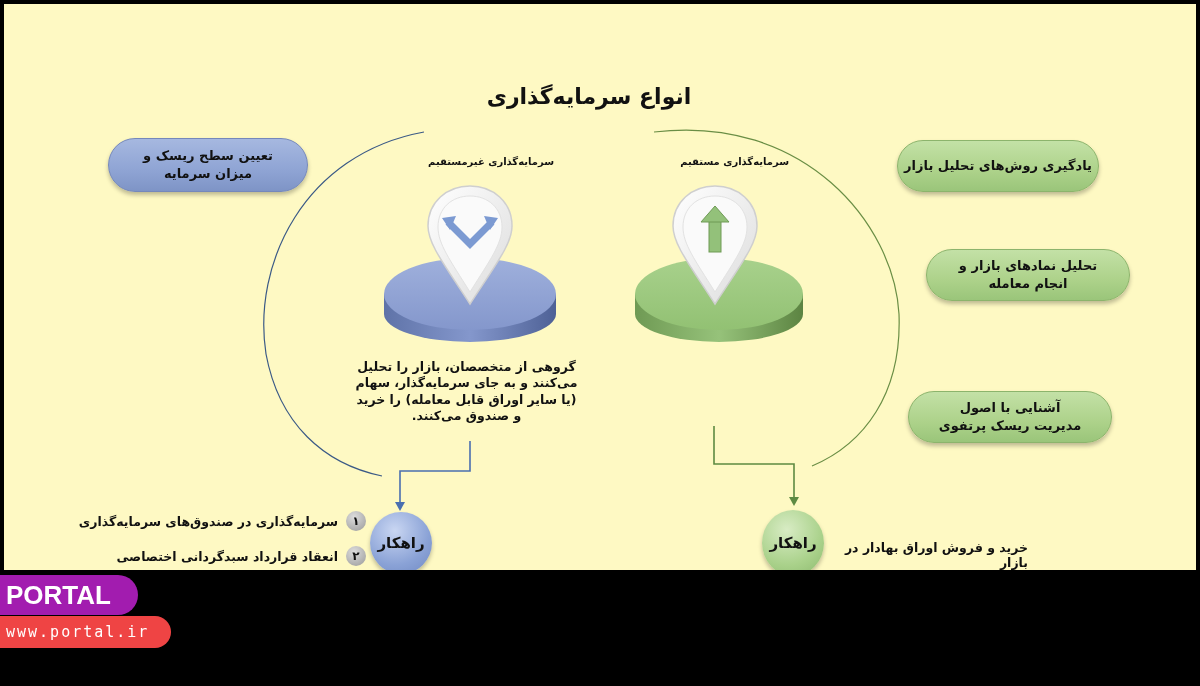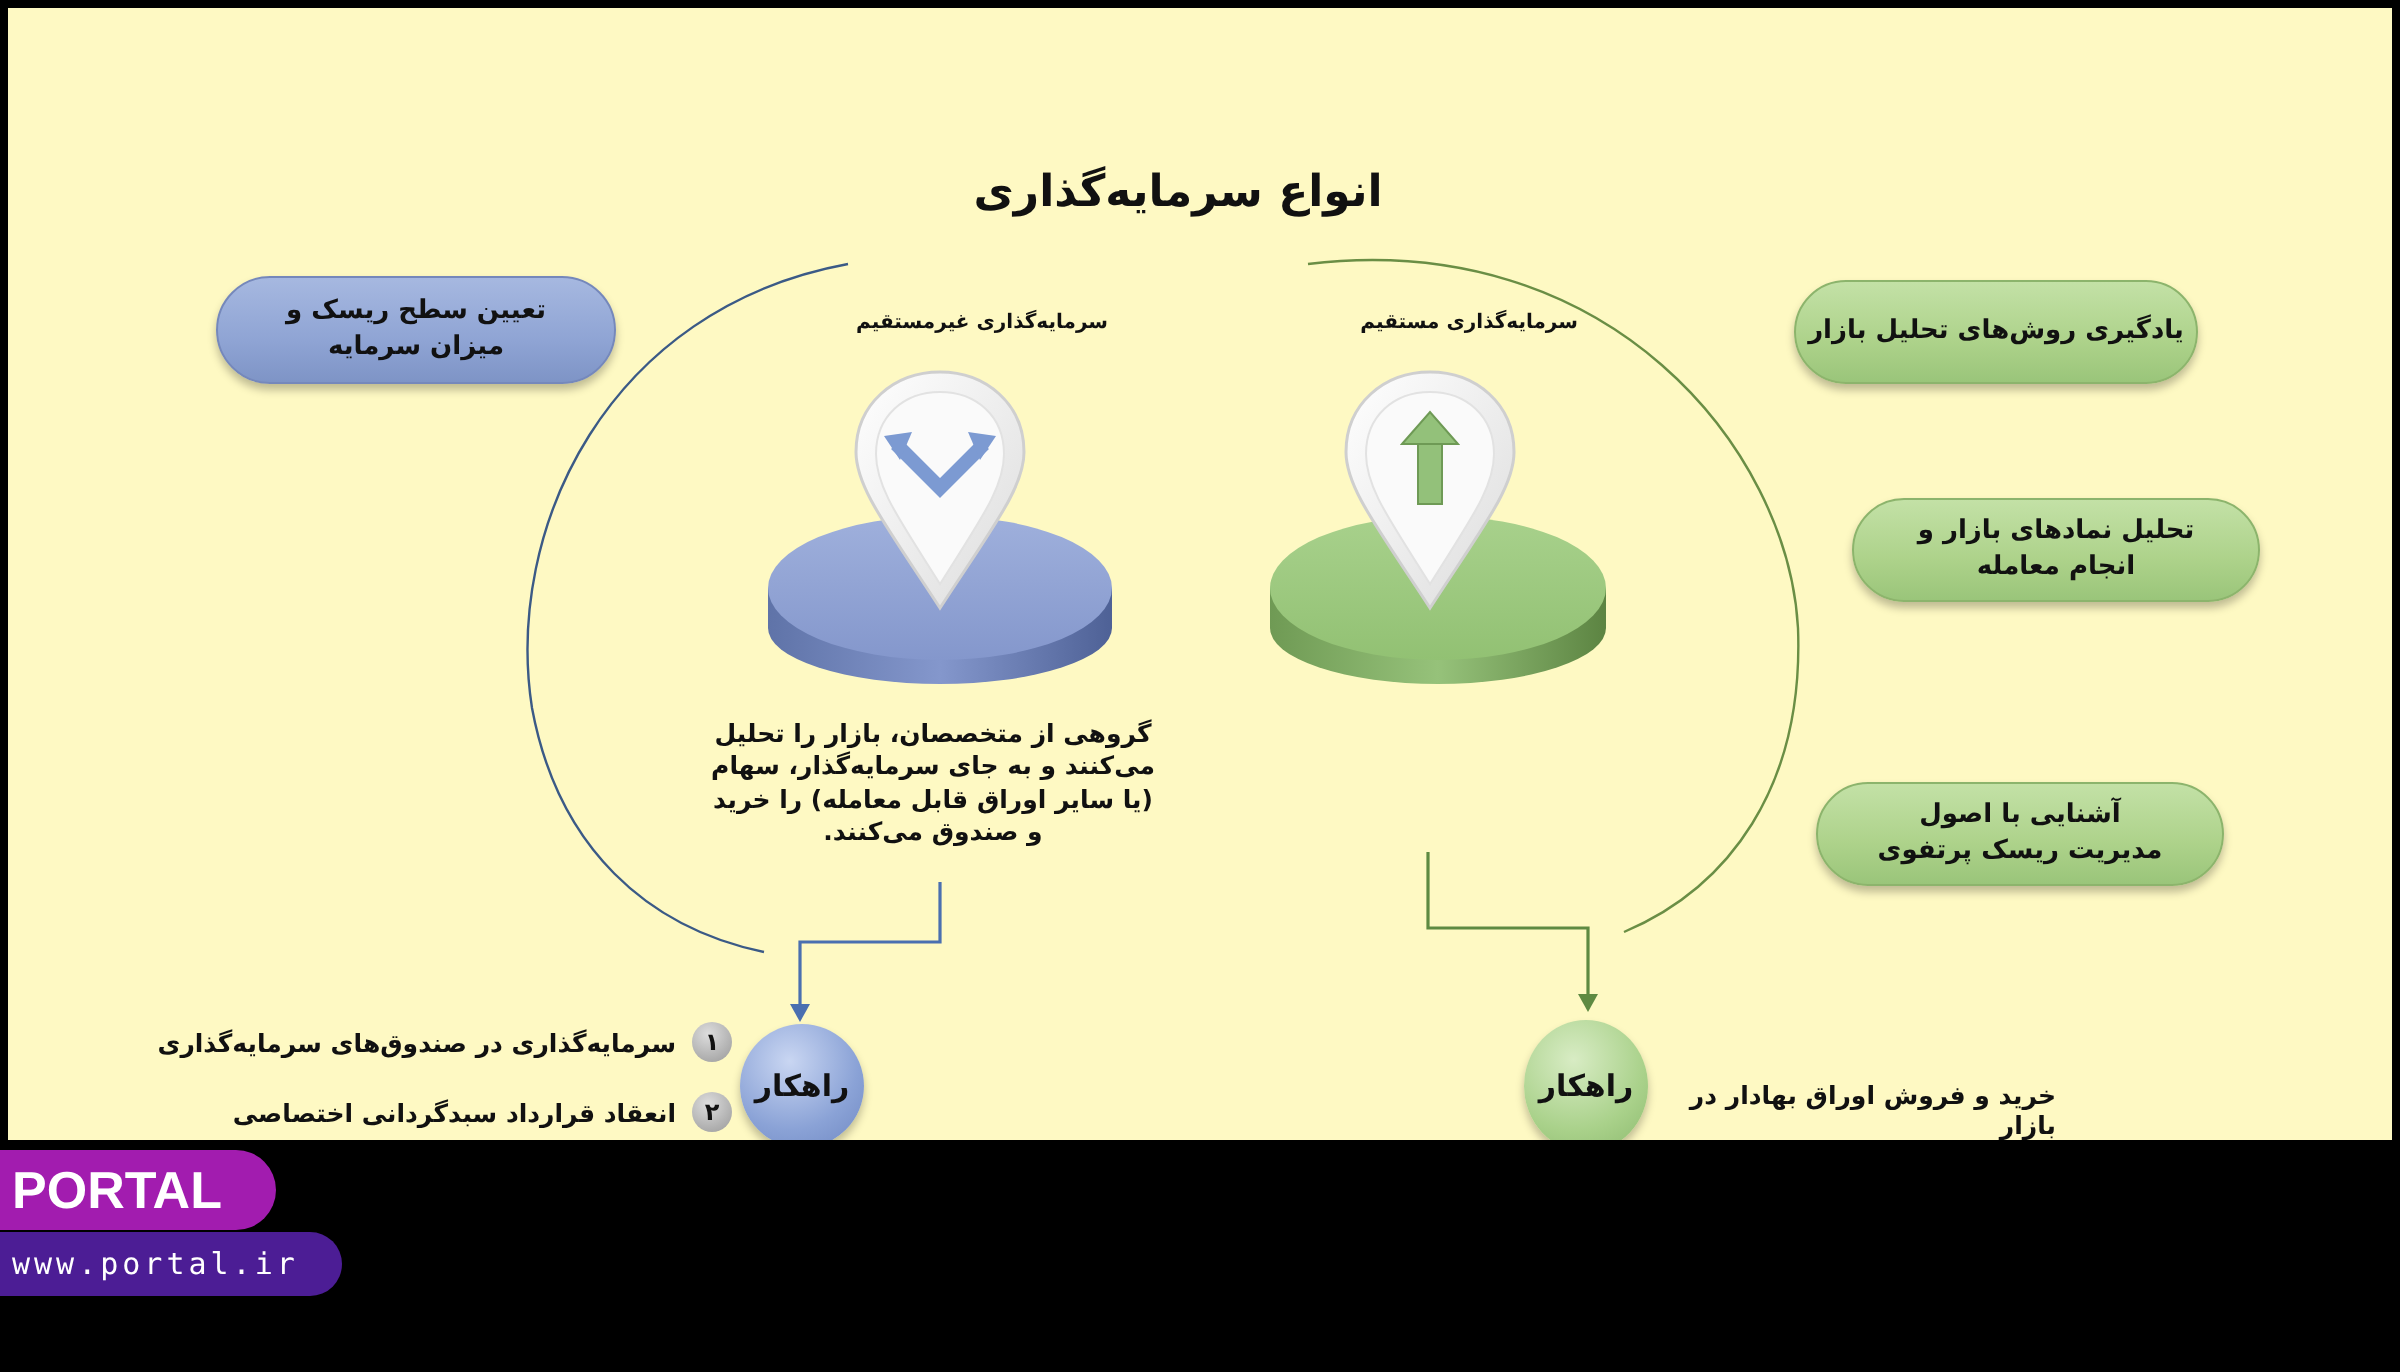--- a/index.html
+++ b/index.html
@@ -17,21 +17,21 @@
   .desc { position:absolute; font-size:12.5px; font-weight:bold; direction:rtl; text-align:center; color:#111; line-height:1.3; }
   .raahkar { position:absolute; border-radius:50%; display:flex; align-items:center; justify-content:center;
              font-size:15px; font-weight:bold; color:#111; direction:rtl; }
   .raahkar.blue { background:radial-gradient(circle at 40% 30%, #c9d6f2, #8aa2d6 60%, #6f88c2); box-shadow:0 3px 4px rgba(0,0,0,0.25); }
   .raahkar.green { background:radial-gradient(circle at 40% 30%, #d8ecc4, #a9d18a 60%, #8cb96e); box-shadow:0 3px 4px rgba(0,0,0,0.25); }
   .step { position:absolute; display:flex; align-items:center; direction:rtl; gap:8px; font-size:12.5px; font-weight:bold; color:#111; }
   .num { width:20px; height:20px; border-radius:50%; background:radial-gradient(circle at 40% 30%, #ddd, #999); color:#111;
          display:flex; align-items:center; justify-content:center; font-size:12px; font-weight:bold; }
   .logo { position:absolute; left:0; top:575px; width:138px; height:40px; background:#a21caf; border-radius:0 20px 20px 0;
           color:#fff; font-family:"Liberation Sans", sans-serif; font-weight:bold; font-size:26px; line-height:40px; padding-left:6px; box-sizing:border-box; }
-  .url { position:absolute; left:0; top:616px; width:171px; height:32px; background:#4c1d95; border-radius:0 16px 16px 0;
+  .url { position:absolute; left:0; top:616px; width:171px; height:32px; background:#ef4444; border-radius:0 16px 16px 0;
          color:#fff; font-family:"DejaVu Sans Mono", monospace; font-size:15px; letter-spacing:2px; line-height:32px; padding-left:6px; box-sizing:border-box; }
   svg { position:absolute; left:0; top:0; }
 </style>
 </head>
 <body>
 
 <div class="canvas">
 
   <svg width="1192" height="678" viewBox="0 0 1192 678">
     <defs>

